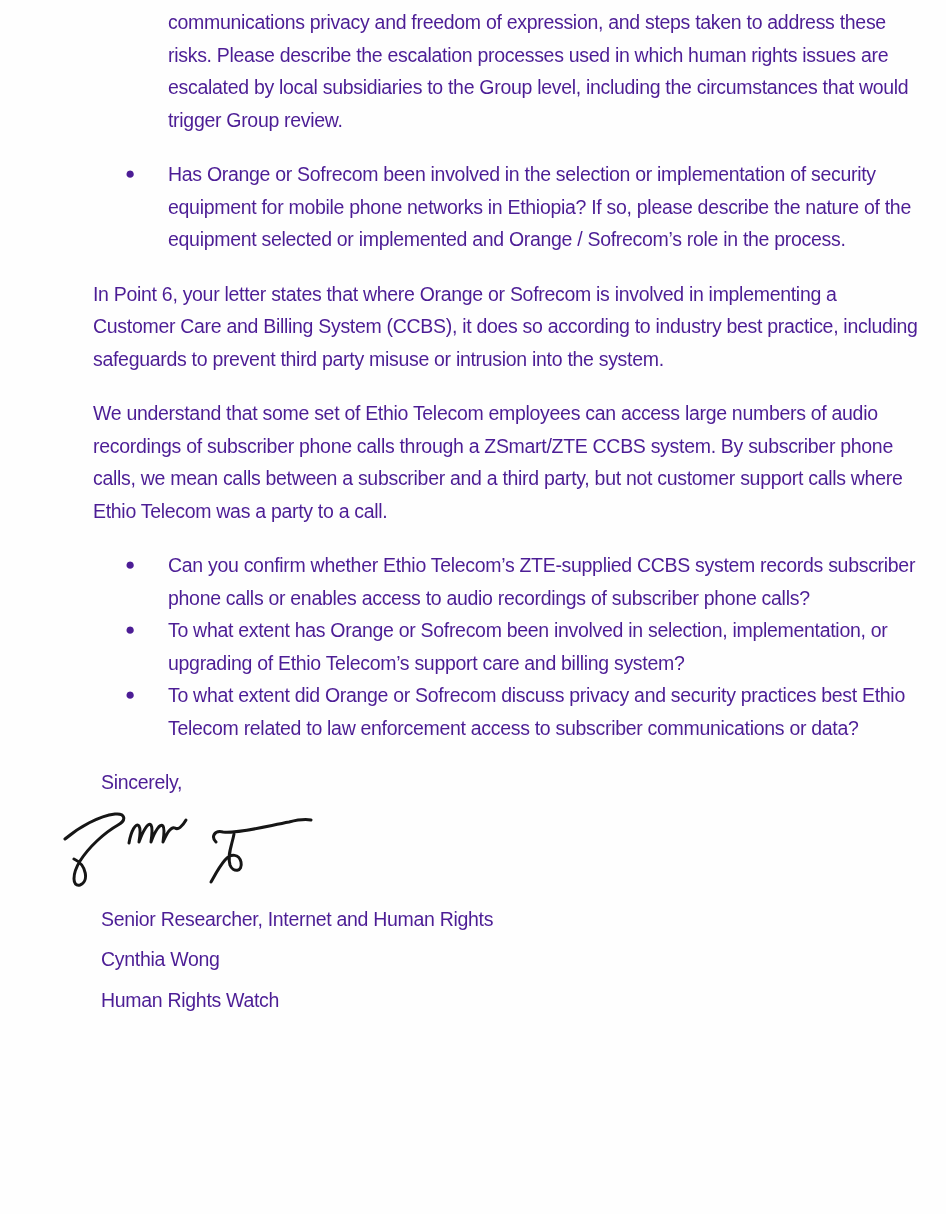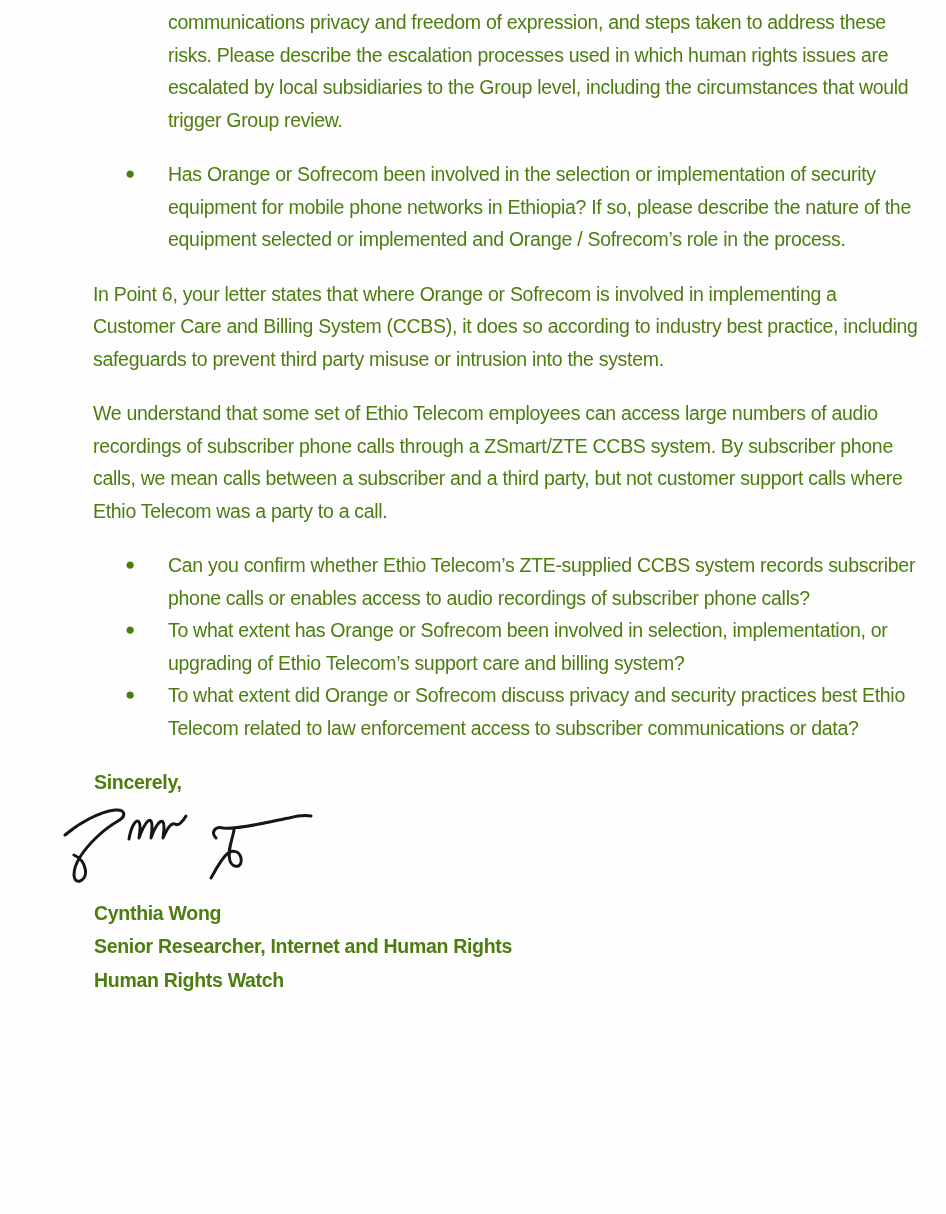--- a/index.html
+++ b/index.html
@@ -3,21 +3,21 @@
 <meta charset="utf-8">
 <style>
   html, body { margin: 0; padding: 0; background: #ffffff; }
   .page {
     position: relative;
     width: 946px;
     height: 1214px;
     background: #fefefe;
     overflow: hidden;
     font-family: "Liberation Sans", sans-serif;
-    color: #4d7c0f;
+    color: #4c1d95;
   }
   .content {
     padding: 6px 26px 0 93px;
     font-size: 19.5px;
     line-height: 32.5px;
     letter-spacing: -0.3px;
   }
   p { margin: 0 0 22px 0; }
   .indent { margin-left: 75px; margin-right: 6px; }
   ul.bullets {
@@ -42,21 +42,21 @@
     height: 88px;
   }
   .signature-wrap svg { display: block; }
   .sig-stroke {
     fill: none;
     stroke: #161616;
     stroke-width: 3;
     stroke-linecap: round;
     stroke-linejoin: round;
   }
-  .signoff p { margin: 1px; font-weight: bold; }
+  .signoff p { margin: 8px; }
 </style>
 </head>
 <body>
 
 <div class="page">
   <div class="content">
 
     <p class="indent">communications privacy and freedom of expression, and steps taken to address these risks. Please describe the escalation processes used in which human rights issues are escalated by local subsidiaries to the Group level, including the circumstances that would trigger Group review.</p>
 
 
@@ -92,19 +92,19 @@
 
       <div class="signature-wrap">
         <svg width="260" height="88" viewBox="0 0 260 88">
           <path class="sig-stroke" d="M2 32 C16 20 36 9 52 7 C62 6 64 13 55 18 C41 26 26 40 17 54 C9 67 9 80 17 78 C26 75 24 58 11 52"></path>
           <path class="sig-stroke" d="M66 36 C68 24 73 15 76 19 C78 22 77 29 76 35 C80 24 85 15 88 18 C90 21 89 28 88 35 C92 24 97 16 100 19 C102 22 101 28 100 35 C104 26 108 19 112 21 C115 23 119 20 123 13"></path>
           <path class="sig-stroke" d="M153 35 C148 30 151 23 160 25 C172 27 200 20 226 15 C234 13 242 12 248 13"></path>
           <path class="sig-stroke" d="M171 27 C169 38 164 48 167 58 C170 66 180 65 178 55 C176 47 168 46 162 53 C156 60 152 68 148 75"></path>
         </svg>
       </div>
 
+      <p>Senior Researcher, Internet and Human Rights</p>
       <p>Cynthia Wong</p>
-      <p>Senior Researcher, Internet and Human Rights</p>
       <p>Human Rights Watch</p>
     </div>
 
   </div>
 </div>
 
 </body></html>

